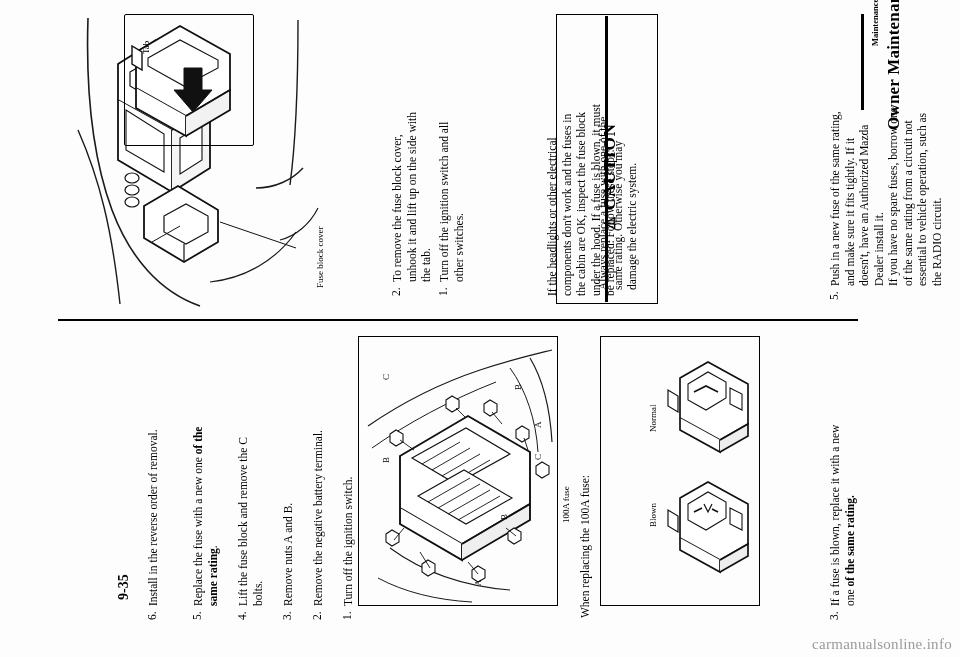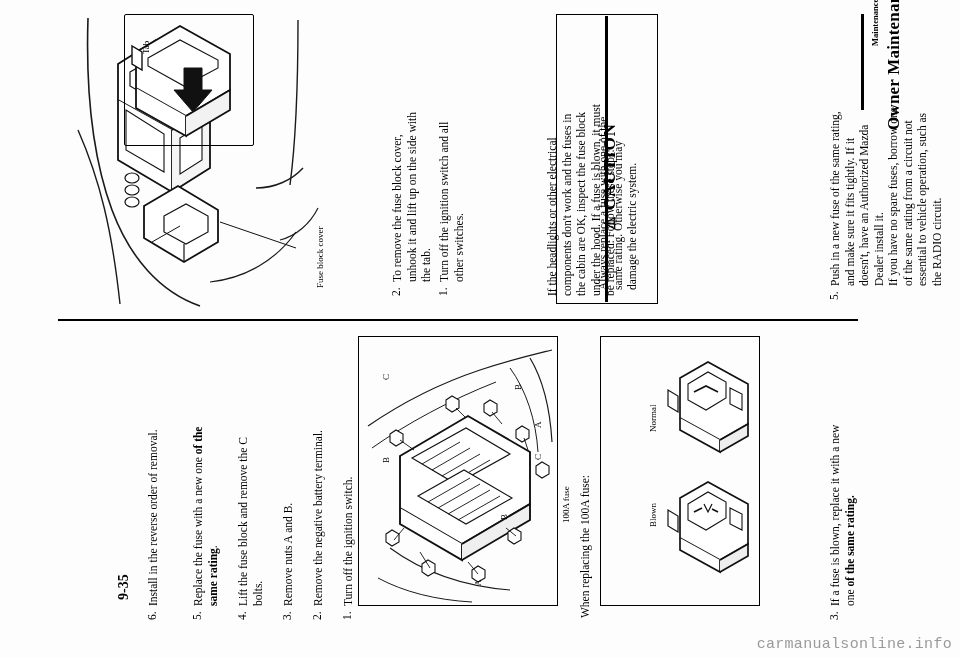--- a/index.html
+++ b/index.html
@@ -77,21 +77,21 @@
   }
 
   .fig-label {
     font-size: 9px;
   }
 
   .wm {
     position: absolute;
     right: 8px;
     bottom: 4px;
-    font-family: Liberation Mono, monospace;
+    font-family: Liberation Serif, serif;
     font-size: 15px;
     color: #9a9a9a;
     letter-spacing: 0.3px;
   }
 
   svg { display: block; }
   .fig-svg { position: absolute; }
 </style>
 </head>
 <body>

